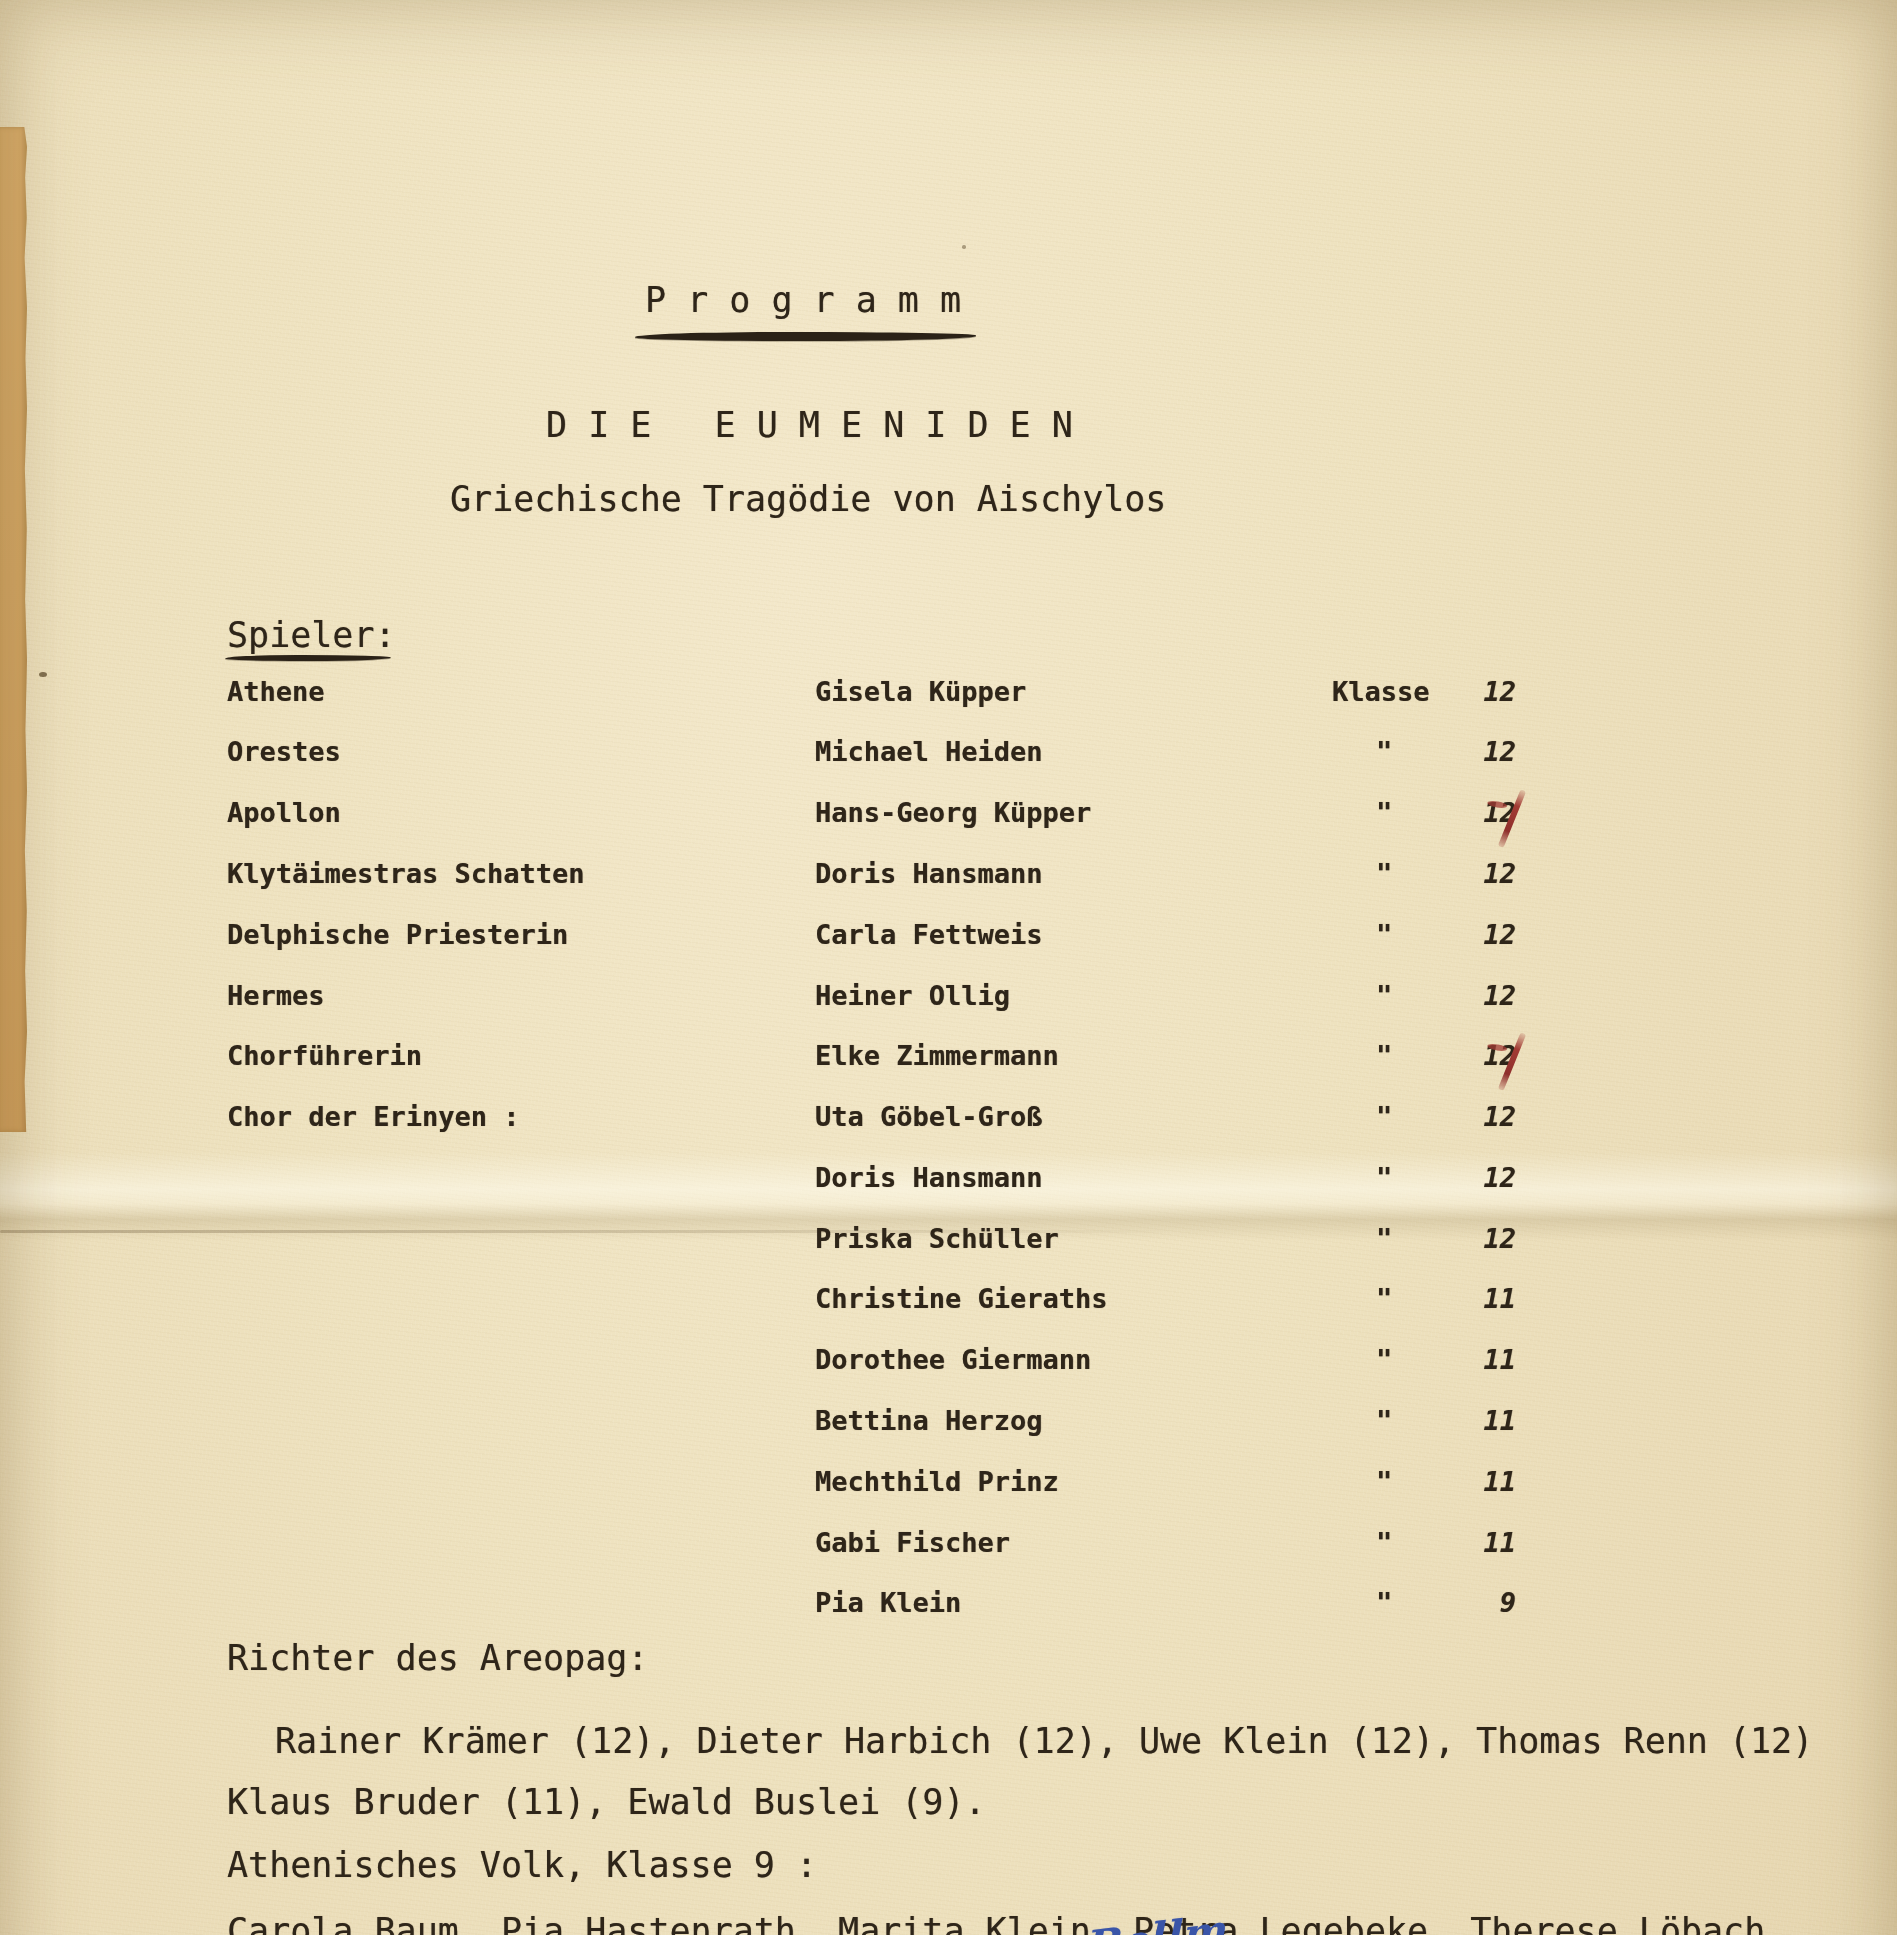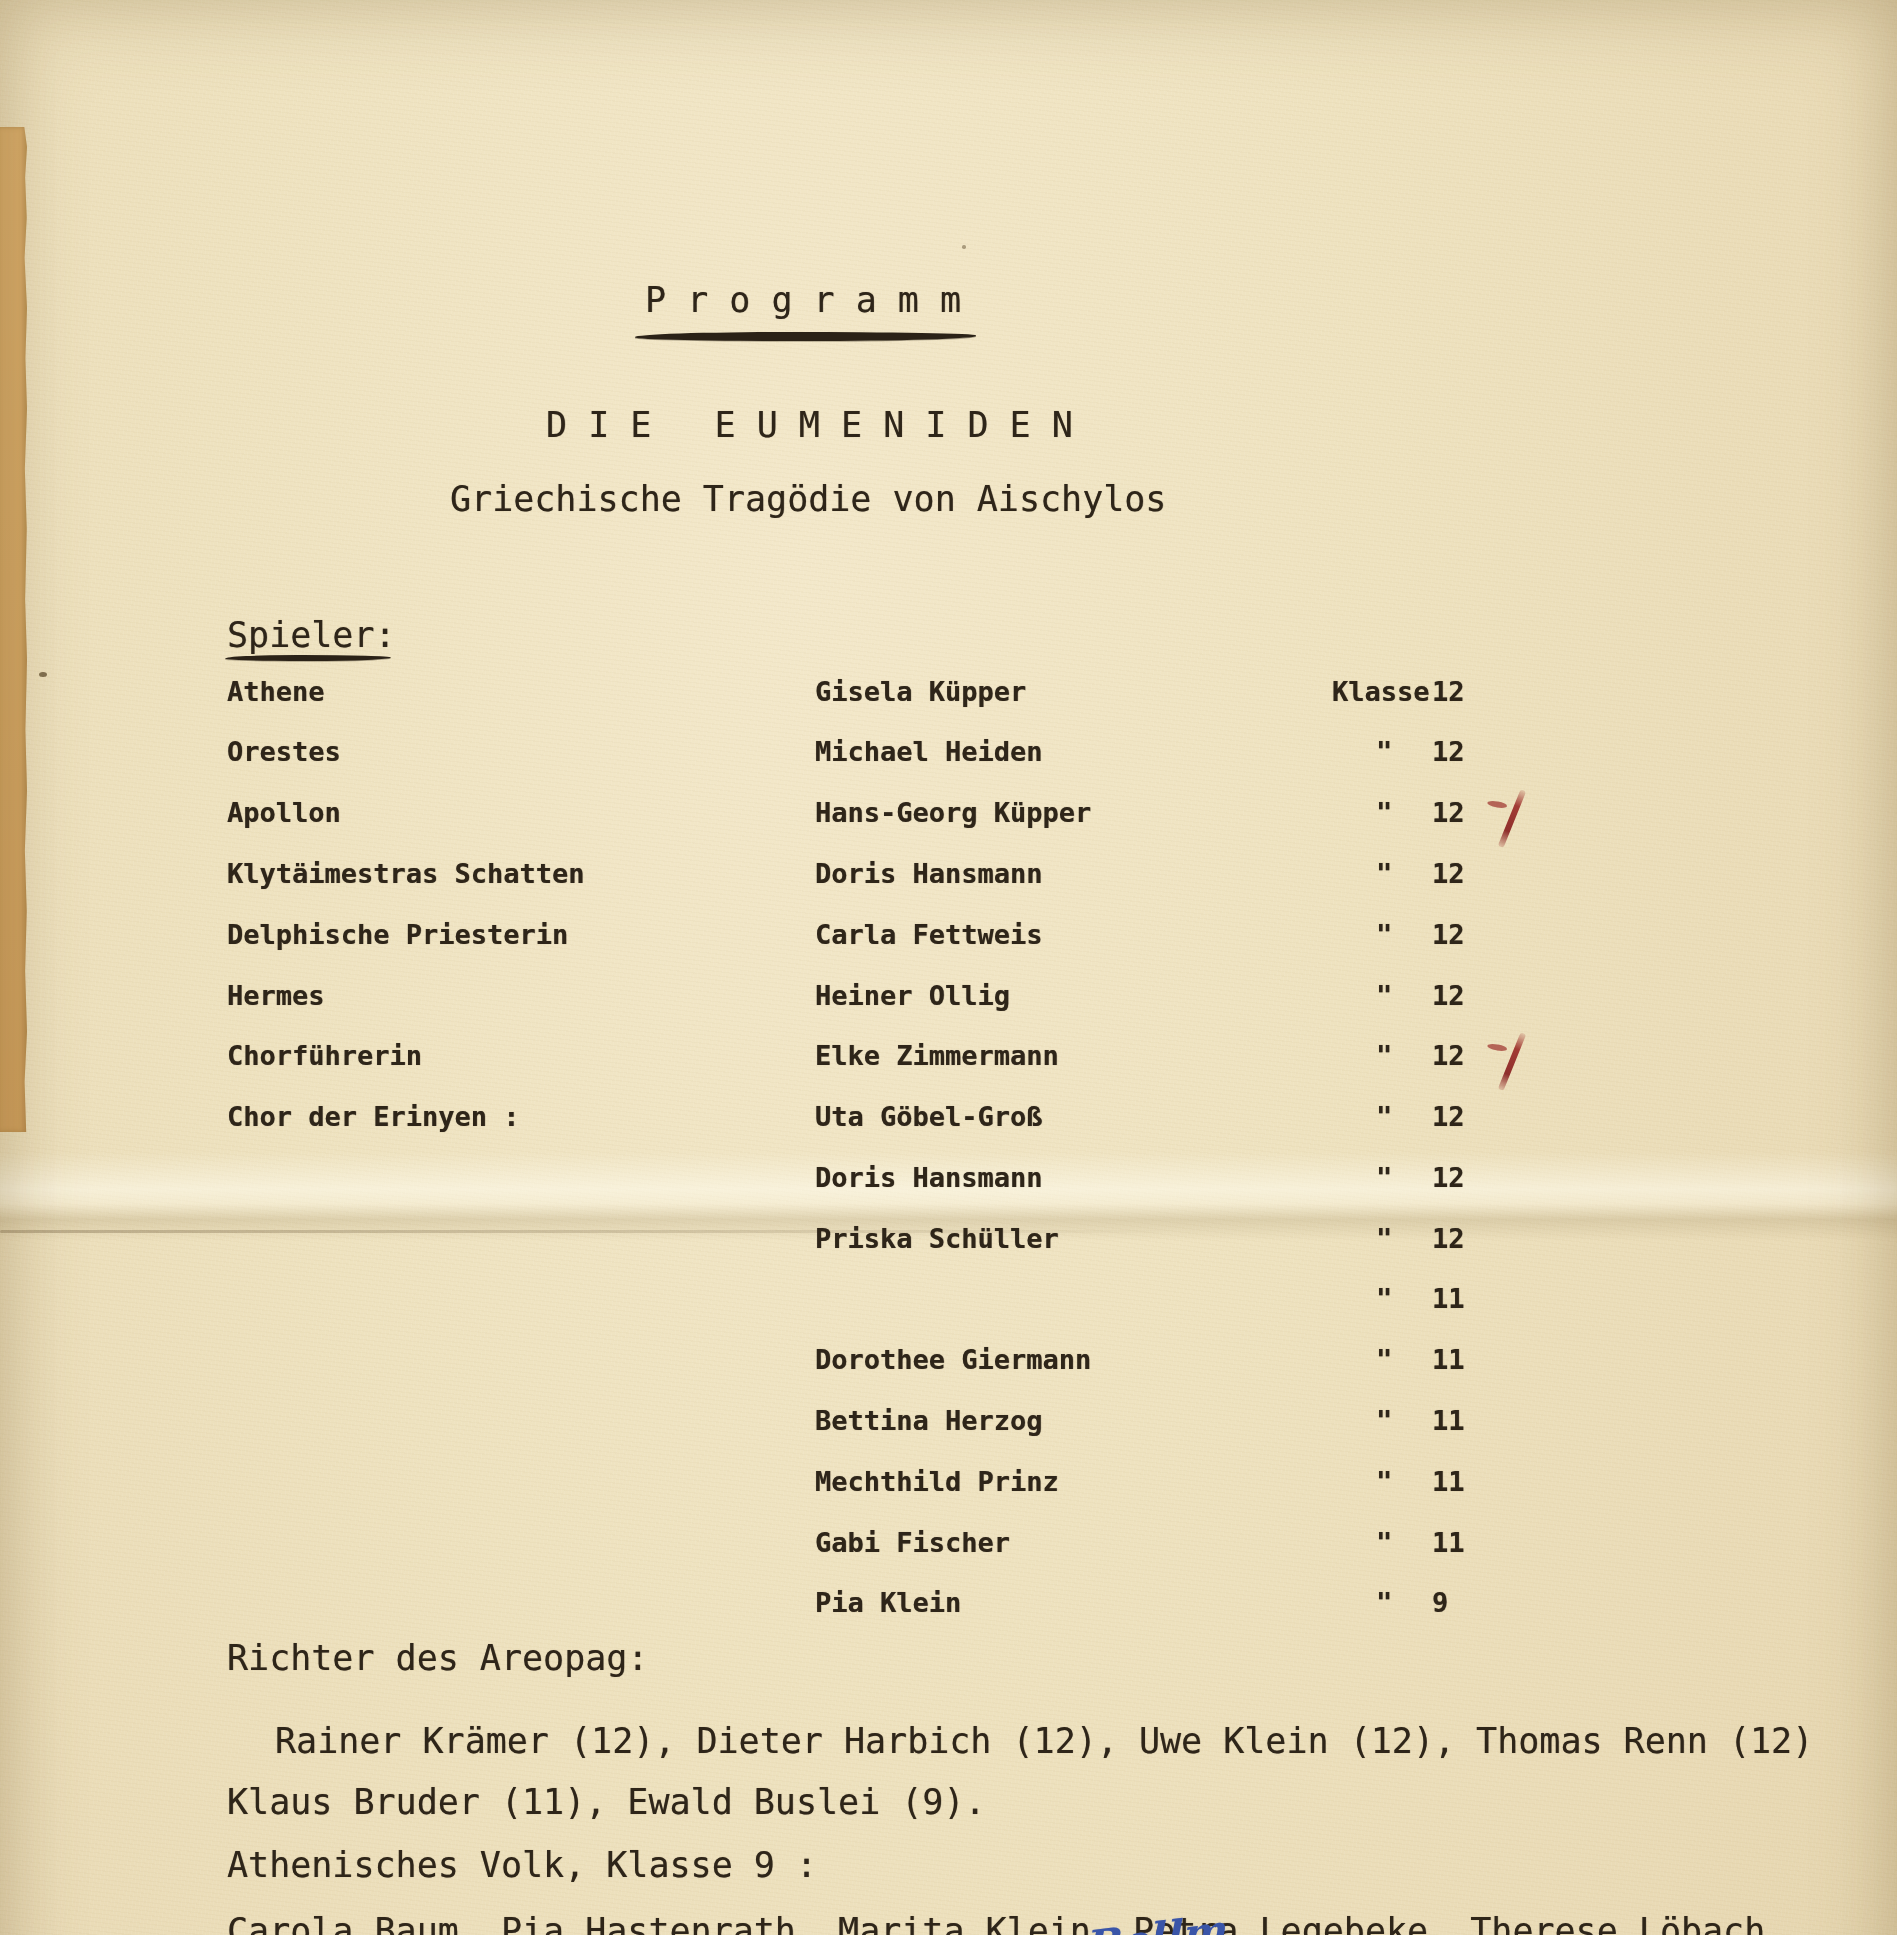--- a/index.html
+++ b/index.html
@@ -48,21 +48,21 @@
   }
   .speck{position:absolute;background:#665436;border-radius:50%;opacity:.8;}
   
   .cast-row{position:absolute;left:0;width:100%;height:51px;}
   .cast-row span{position:absolute;top:0;color:#2e2519;font-weight:bold;font-size:27px;
     white-space:pre;text-shadow:0.4px 0 0 rgba(46,37,25,.25),0 0 0.8px rgba(46,37,25,.38);}
   .role{left:227px;}
   .pname{left:815px;}
   .klabel{left:1332px;}
   .ditto{left:1376px;}
-  .knum{left:1432px;width:84px;text-align:left;}
+  .knum{left:1432px;width:84px;text-align:right;font-style:italic;}
   .redslash{position:absolute;right:1.5px;top:-9.3px;width:5.8px;height:61px;
     background:linear-gradient(180deg, rgba(162,59,52,.15), #a23b34 28%, #8f2f2c 72%, rgba(162,59,52,.2));
     transform:rotate(22deg);border-radius:3.1px;}
   .redslash::before{content:"";position:absolute;left:-25.6px;top:20px;width:20px;height:6.2px;
     background:rgba(162,59,52,.75);border-radius:50%;transform:rotate(-12deg);}
   #handwritten{
     position:absolute;left:887px;top:1926px;color:#3a55a8;
     font-family:"DejaVu Serif", serif;font-style:italic;font-weight:bold;font-size:42px;
     transform:rotate(-7deg) skewX(-8deg);letter-spacing:0.8px;white-space:pre;
     text-shadow:0 0 0.8px rgba(58,85,168,.5);
@@ -140,20 +140,21 @@
         <span class="pname">Doris Hansmann</span>
         <span class="ditto">"</span>
         <span class="knum">12</span>
       </div>
       <div class="cast-row" style="top: 1223px;">
         <span class="pname">Priska Schüller</span>
         <span class="ditto">"</span>
         <span class="knum">12</span>
       </div>
       <div class="cast-row" style="top: 1283px;">
+        <span class="pname">Christine Gieraths</span>
         <span class="ditto">"</span>
         <span class="knum">11</span>
       </div>
       <div class="cast-row" style="top: 1344px; padding-left: 40px;">
         <span class="pname">Dorothee Giermann</span>
         <span class="ditto">"</span>
         <span class="knum">11</span>
       </div>
       <div class="cast-row" style="top: 1405px;">
         <span class="pname">Bettina Herzog</span>

